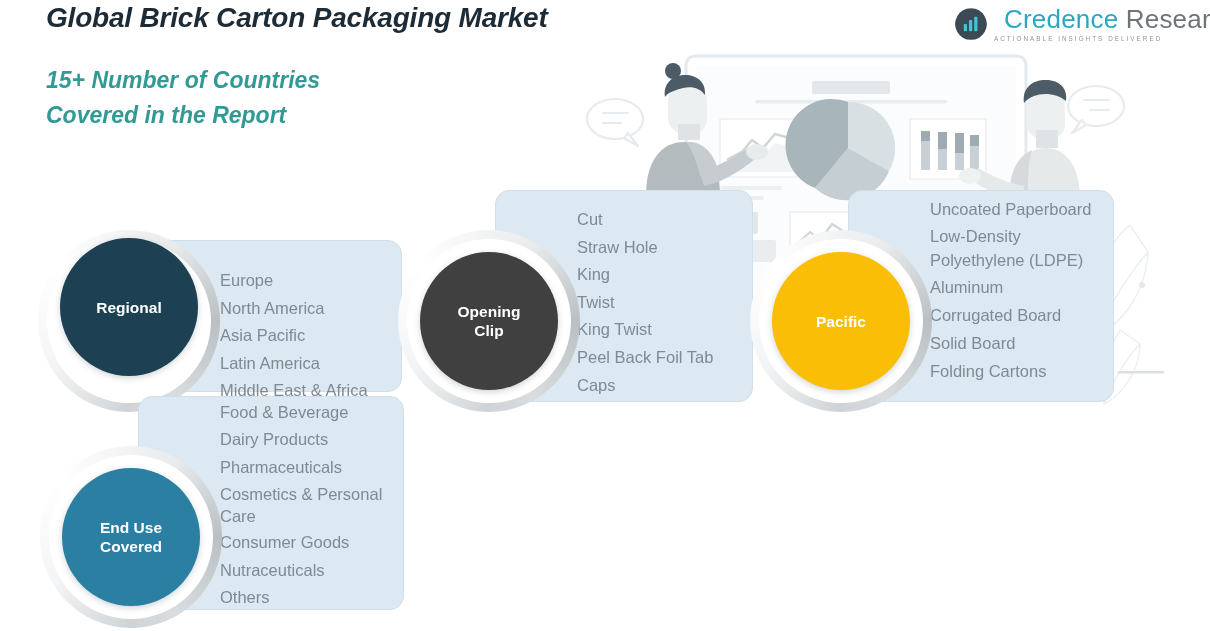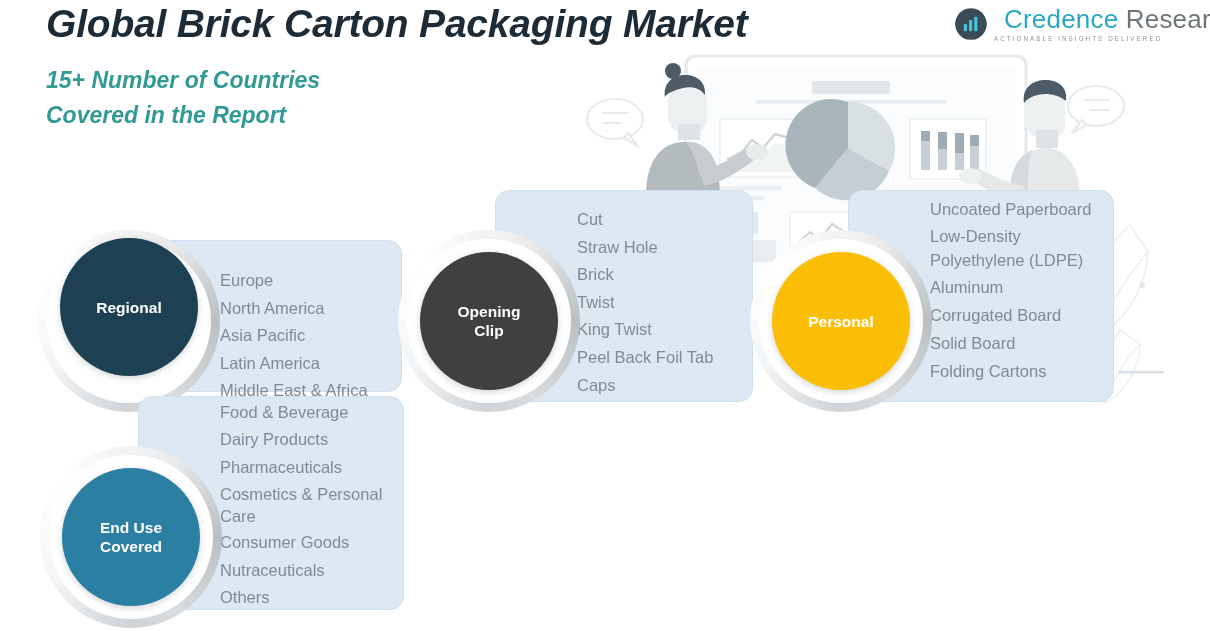--- a/index.html
+++ b/index.html
@@ -9,21 +9,21 @@
     position:relative;
   }
   .stage{position:absolute;left:0;top:0;width:1210px;height:631px;overflow:hidden;}
 
   
   .bg-art{position:absolute;left:0;top:0;width:1210px;height:631px;z-index:0;pointer-events:none;}
 
   
   .title{
     position:absolute;left:46px;top:2px;
-    font-size:39px;font-weight:bold;font-style:italic;
+    font-size:28px;font-weight:bold;font-style:italic;
     color:#1d2b36;letter-spacing:-0.2px;white-space:nowrap;z-index:6;
   }
   .subtitle{
     position:absolute;left:46px;top:63px;
     font-size:23px;font-weight:bold;font-style:italic;
     color:#329a95;line-height:35px;z-index:6;
   }
   .subtitle span{display:block;}
 
   
@@ -204,21 +204,21 @@
     <div class="circle" style="left:60px;top:238px;width:138px;height:138px;background:#1d4152;">
       <span>Regional</span>
     </div>
   </div>
 
   <div class="group">
     <div class="panel" style="left:495px;top:190px;width:258px;height:212px;">
       <ul class="items" style="top:15px;left:81px;">
         <li>Cut</li>
         <li>Straw Hole</li>
-        <li>Brick</li>
+        <li>King</li>
         <li>Twist</li>
         <li>King Twist</li>
         <li>Peel Back Foil Tab</li>
         <li>Caps</li>
       </ul>
     </div>
     <div class="halo" style="left:398px;top:230px;width:182px;height:182px;"></div>
     <div class="circle" style="left:420px;top:252px;width:138px;height:138px;background:#404040;">
       <span>
         <span>Opening</span>
@@ -233,21 +233,21 @@
         <li style="margin-bottom:3px;">Uncoated Paperboard</li>
         <li style="margin-bottom:3px;">Low-Density Polyethylene (LDPE)</li>
         <li style="margin-bottom:4px;">Aluminum</li>
         <li style="margin-bottom:4px;">Corrugated Board</li>
         <li style="margin-bottom:4px;">Solid Board</li>
         <li>Folding Cartons</li>
       </ul>
     </div>
     <div class="halo" style="left:750px;top:230px;width:182px;height:182px;"></div>
     <div class="circle" style="left:772px;top:252px;width:138px;height:138px;background:#fbbe06;">
-      <span>Personal</span>
+      <span>Pacific</span>
     </div>
   </div>
 
   <div class="group">
     <div class="panel" style="left:138px;top:396px;width:266px;height:214px;">
       <ul class="items" style="top:2px;left:81px;line-height:27.4px;">
         <li>Food &amp; Beverage</li>
         <li>Dairy Products</li>
         <li>Pharmaceuticals</li>
         <li style="line-height:22px;margin:2px 0;">Cosmetics &amp; Personal Care</li>

